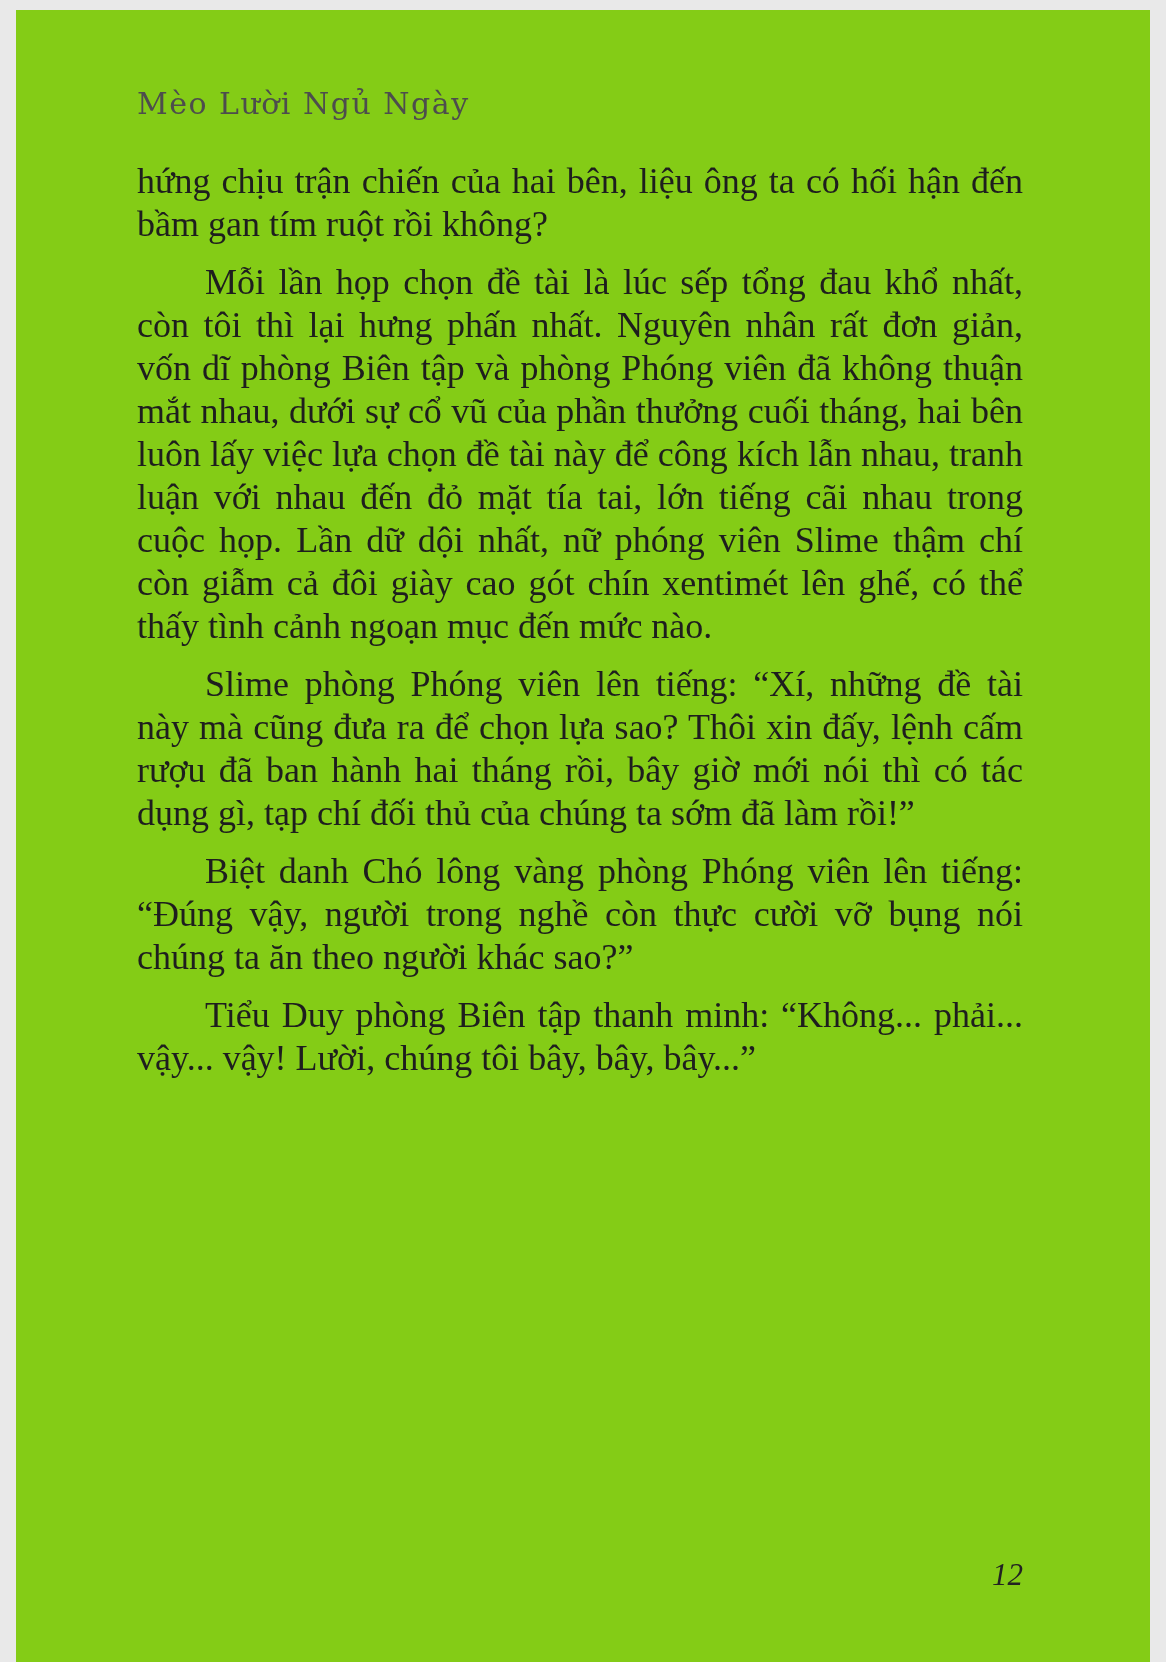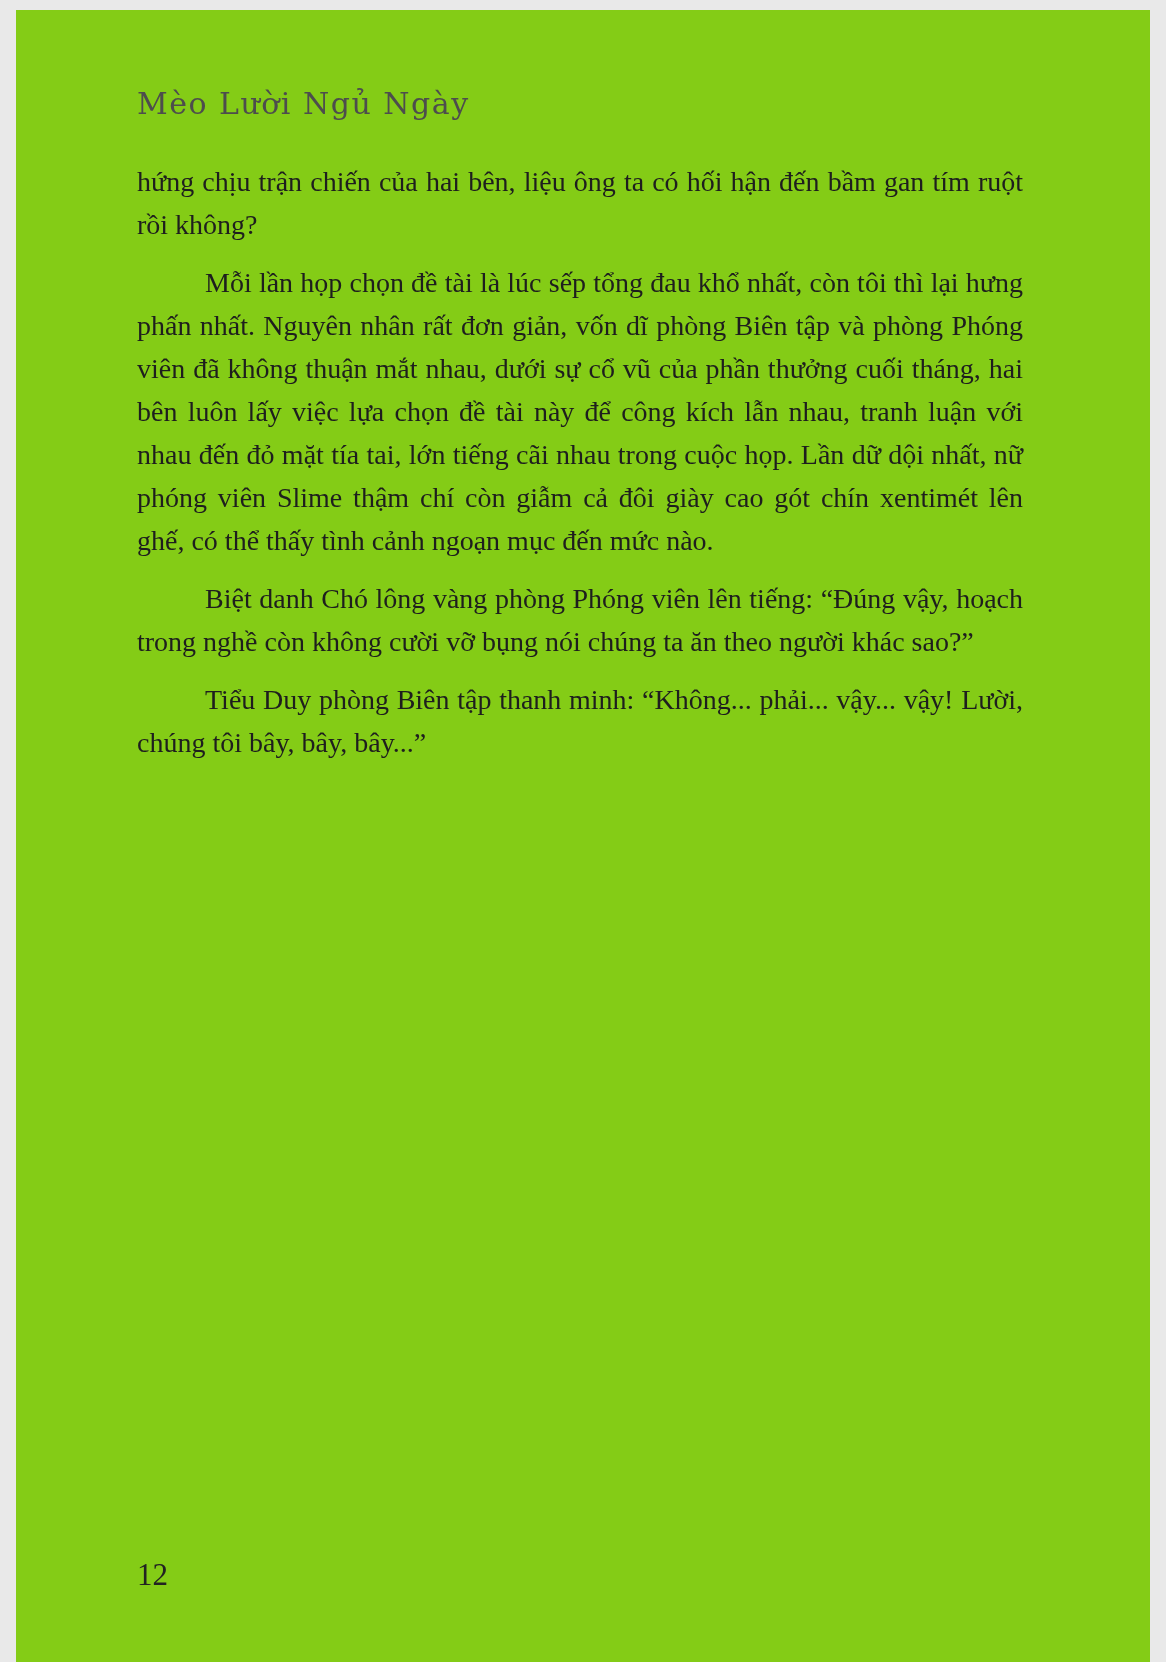--- a/index.html
+++ b/index.html
@@ -24,51 +24,53 @@
     font-size: 30px;
     letter-spacing: 1.5px;
     color: #4d4d4d;
     white-space: nowrap;
   }
   .body-text {
     position: absolute;
     left: 121px;
     top: 150px;
     width: 886px;
-    font-size: 28px;
+    font-size: 36px;
     line-height: 43px;
     color: #1e1e1e;
     text-align: justify;
   }
   .body-text p {
     margin: 0 0 15px 0;
     text-indent: 68px;
   }
   .body-text p.no-indent {
     text-indent: 0;
   }
   .page-number {
     position: absolute;
     left: 121px;
     top: 1547px;
     width: 886px;
-    text-align: left;
+    text-align: right;
     font-size: 31px;
     color: #222222;
+    font-style: italic;
   }
 </style>
 </head>
 <body>
 
 <div class="page">
 
   <div class="running-header">Mèo Lười Ngủ Ngày</div>
 
   <div class="body-text">
     <p class="no-indent">hứng chịu trận chiến của hai bên, liệu ông ta có hối hận đến bầm gan tím ruột rồi không?</p>
     <p>Mỗi lần họp chọn đề tài là lúc sếp tổng đau khổ nhất, còn tôi thì lại hưng phấn nhất. Nguyên nhân rất đơn giản, vốn dĩ phòng Biên tập và phòng Phóng viên đã không thuận mắt nhau, dưới sự cổ vũ của phần thưởng cuối tháng, hai bên luôn lấy việc lựa chọn đề tài này để công kích lẫn nhau, tranh luận với nhau đến đỏ mặt tía tai, lớn tiếng cãi nhau trong cuộc họp. Lần dữ dội nhất, nữ phóng viên Slime thậm chí còn giẫm cả đôi giày cao gót chín xentimét lên ghế, có thể thấy tình cảnh ngoạn mục đến mức nào.</p>
-    <p>Biệt danh Chó lông vàng phòng Phóng viên lên tiếng: “Đúng vậy, hoạch trong nghề còn không cười vỡ bụng nói chúng ta ăn theo người khác sao?”</p>
+    <p>Slime phòng Phóng viên lên tiếng: “Xí, những đề tài này mà cũng đưa ra để chọn lựa sao? Thôi xin đấy, lệnh cấm rượu đã ban hành hai tháng rồi, bây giờ mới nói thì có tác dụng gì, tạp chí đối thủ của chúng ta sớm đã làm rồi!”</p>
+    <p>Biệt danh Chó lông vàng phòng Phóng viên lên tiếng: “Đúng vậy, người trong nghề còn thực cười vỡ bụng nói chúng ta ăn theo người khác sao?”</p>
     <p>Tiểu Duy phòng Biên tập thanh minh: “Không... phải... vậy... vậy! Lười, chúng tôi bây, bây, bây...”</p>
   </div>
 
   <div class="page-number">12</div>
 
 </div>
 
 </body></html>

